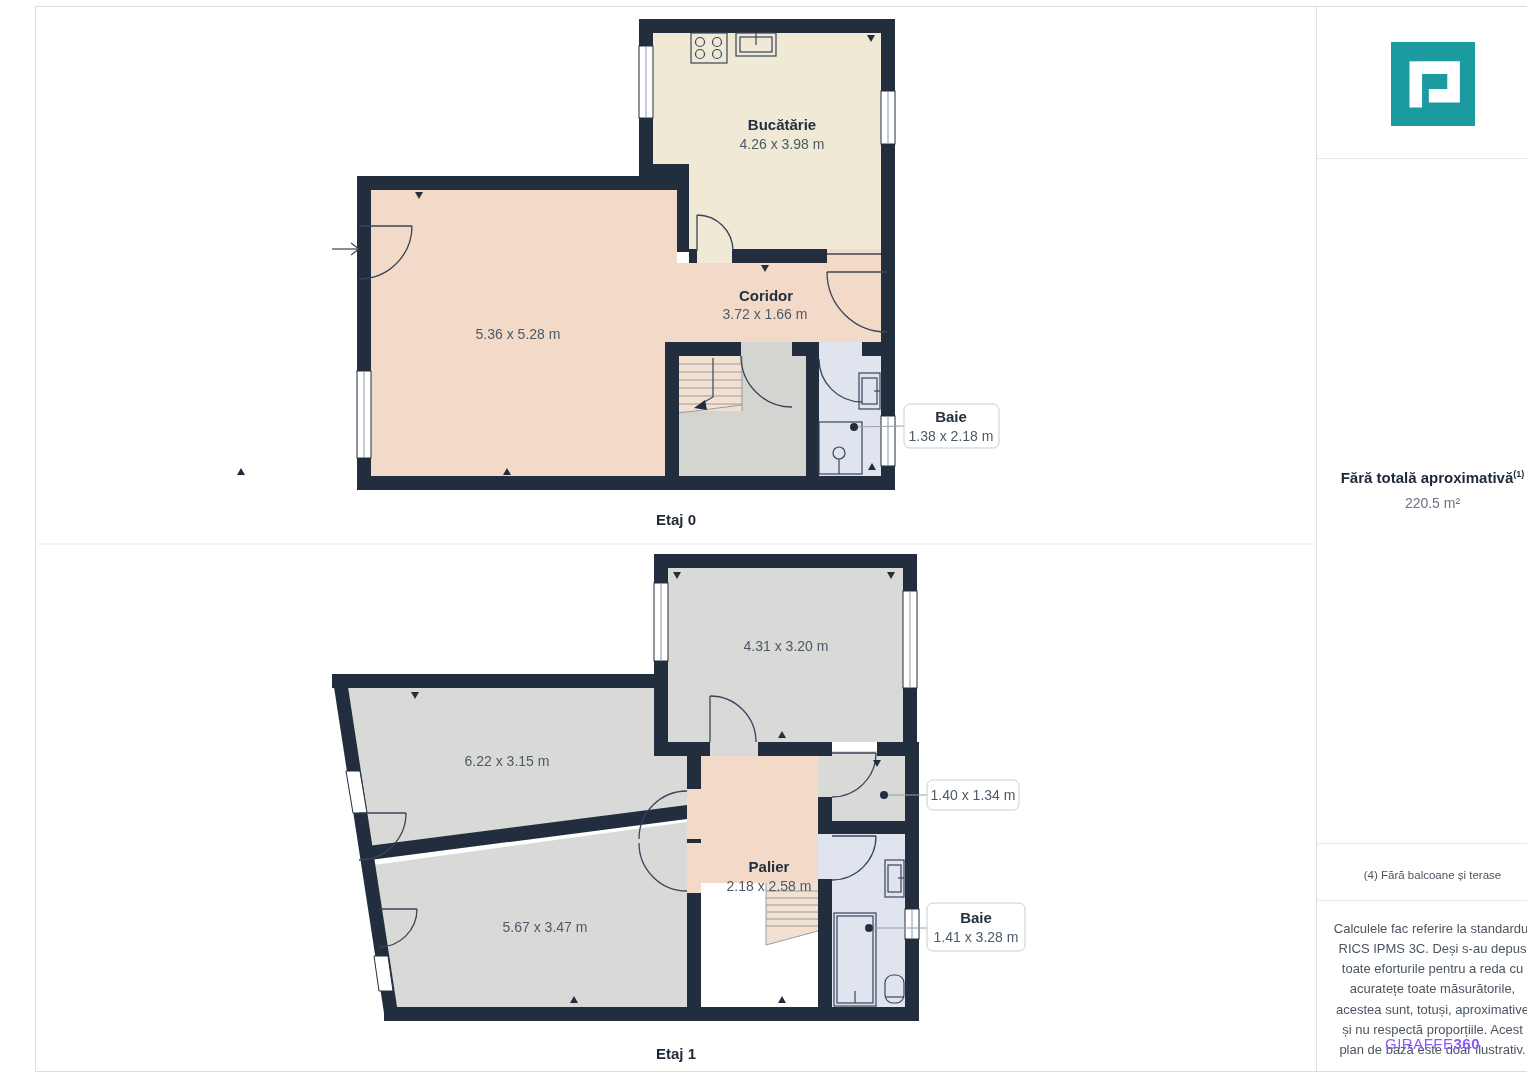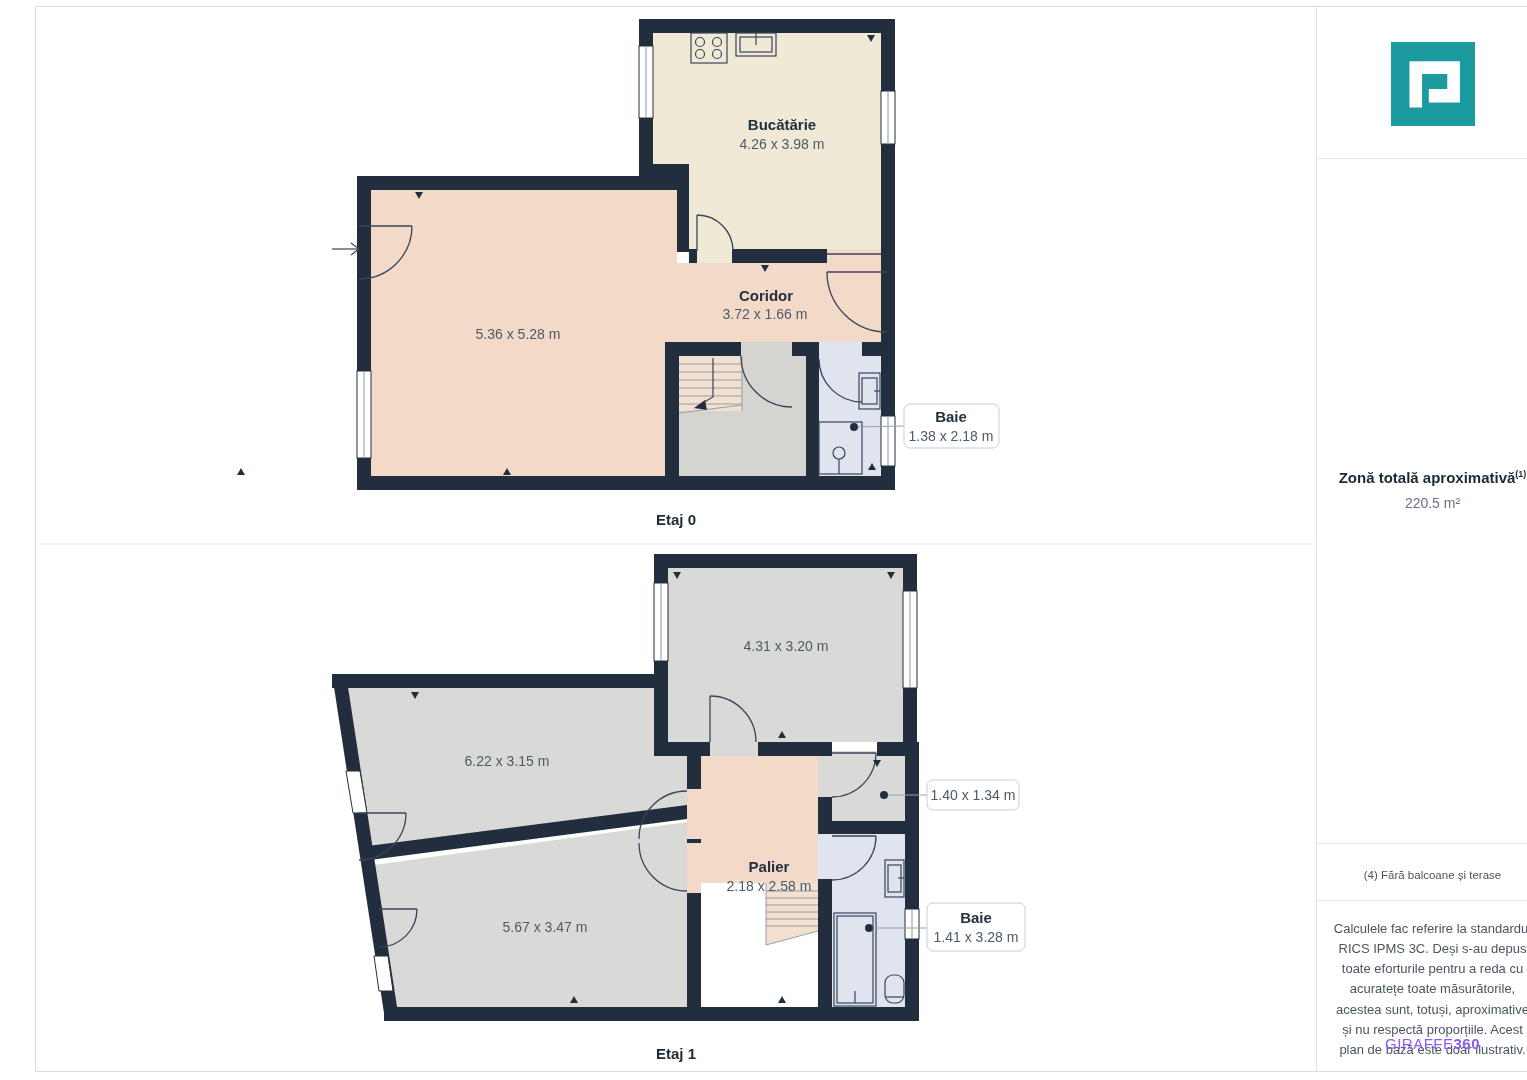--- a/index.html
+++ b/index.html
@@ -302,21 +302,21 @@
       <svg width="84" height="84" viewBox="0 0 100 100">
         <rect x="0" y="0" width="100" height="100" fill="#1b9aa0"></rect>
         <rect x="22" y="23" width="15" height="55" fill="#ffffff"></rect>
         <path d="M37,23 L82,23 L82,72 L45,72 L45,56 L67,56 L67,38 L37,38 Z" fill="#ffffff"></path>
       </svg>
     </div>
 
     <div class="sb-div" style="top:151px"></div>
 
     <div class="area-block">
-      <div class="area-title"><span>Zonă totală aproximativă</span><sup>(1)</sup></div>
+      <div class="area-title"><span>Fără totală aproximativă</span><sup>(1)</sup></div>
       <div class="area-value">220.5 m²</div>
     </div>
 
     <div class="sb-div" style="top:836px"></div>
 
     <div class="footnote">(4) Fără balcoane și terase</div>
 
     <div class="sb-div" style="top:893px"></div>
 
     <div class="disclaimer">Calculele fac referire la standardul RICS IPMS 3C. Deși s-au depus toate eforturile pentru a reda cu acuratețe toate măsurătorile, acestea sunt, totuși, aproximative și nu respectă proporțiile. Acest plan de bază este doar ilustrativ.</div>

